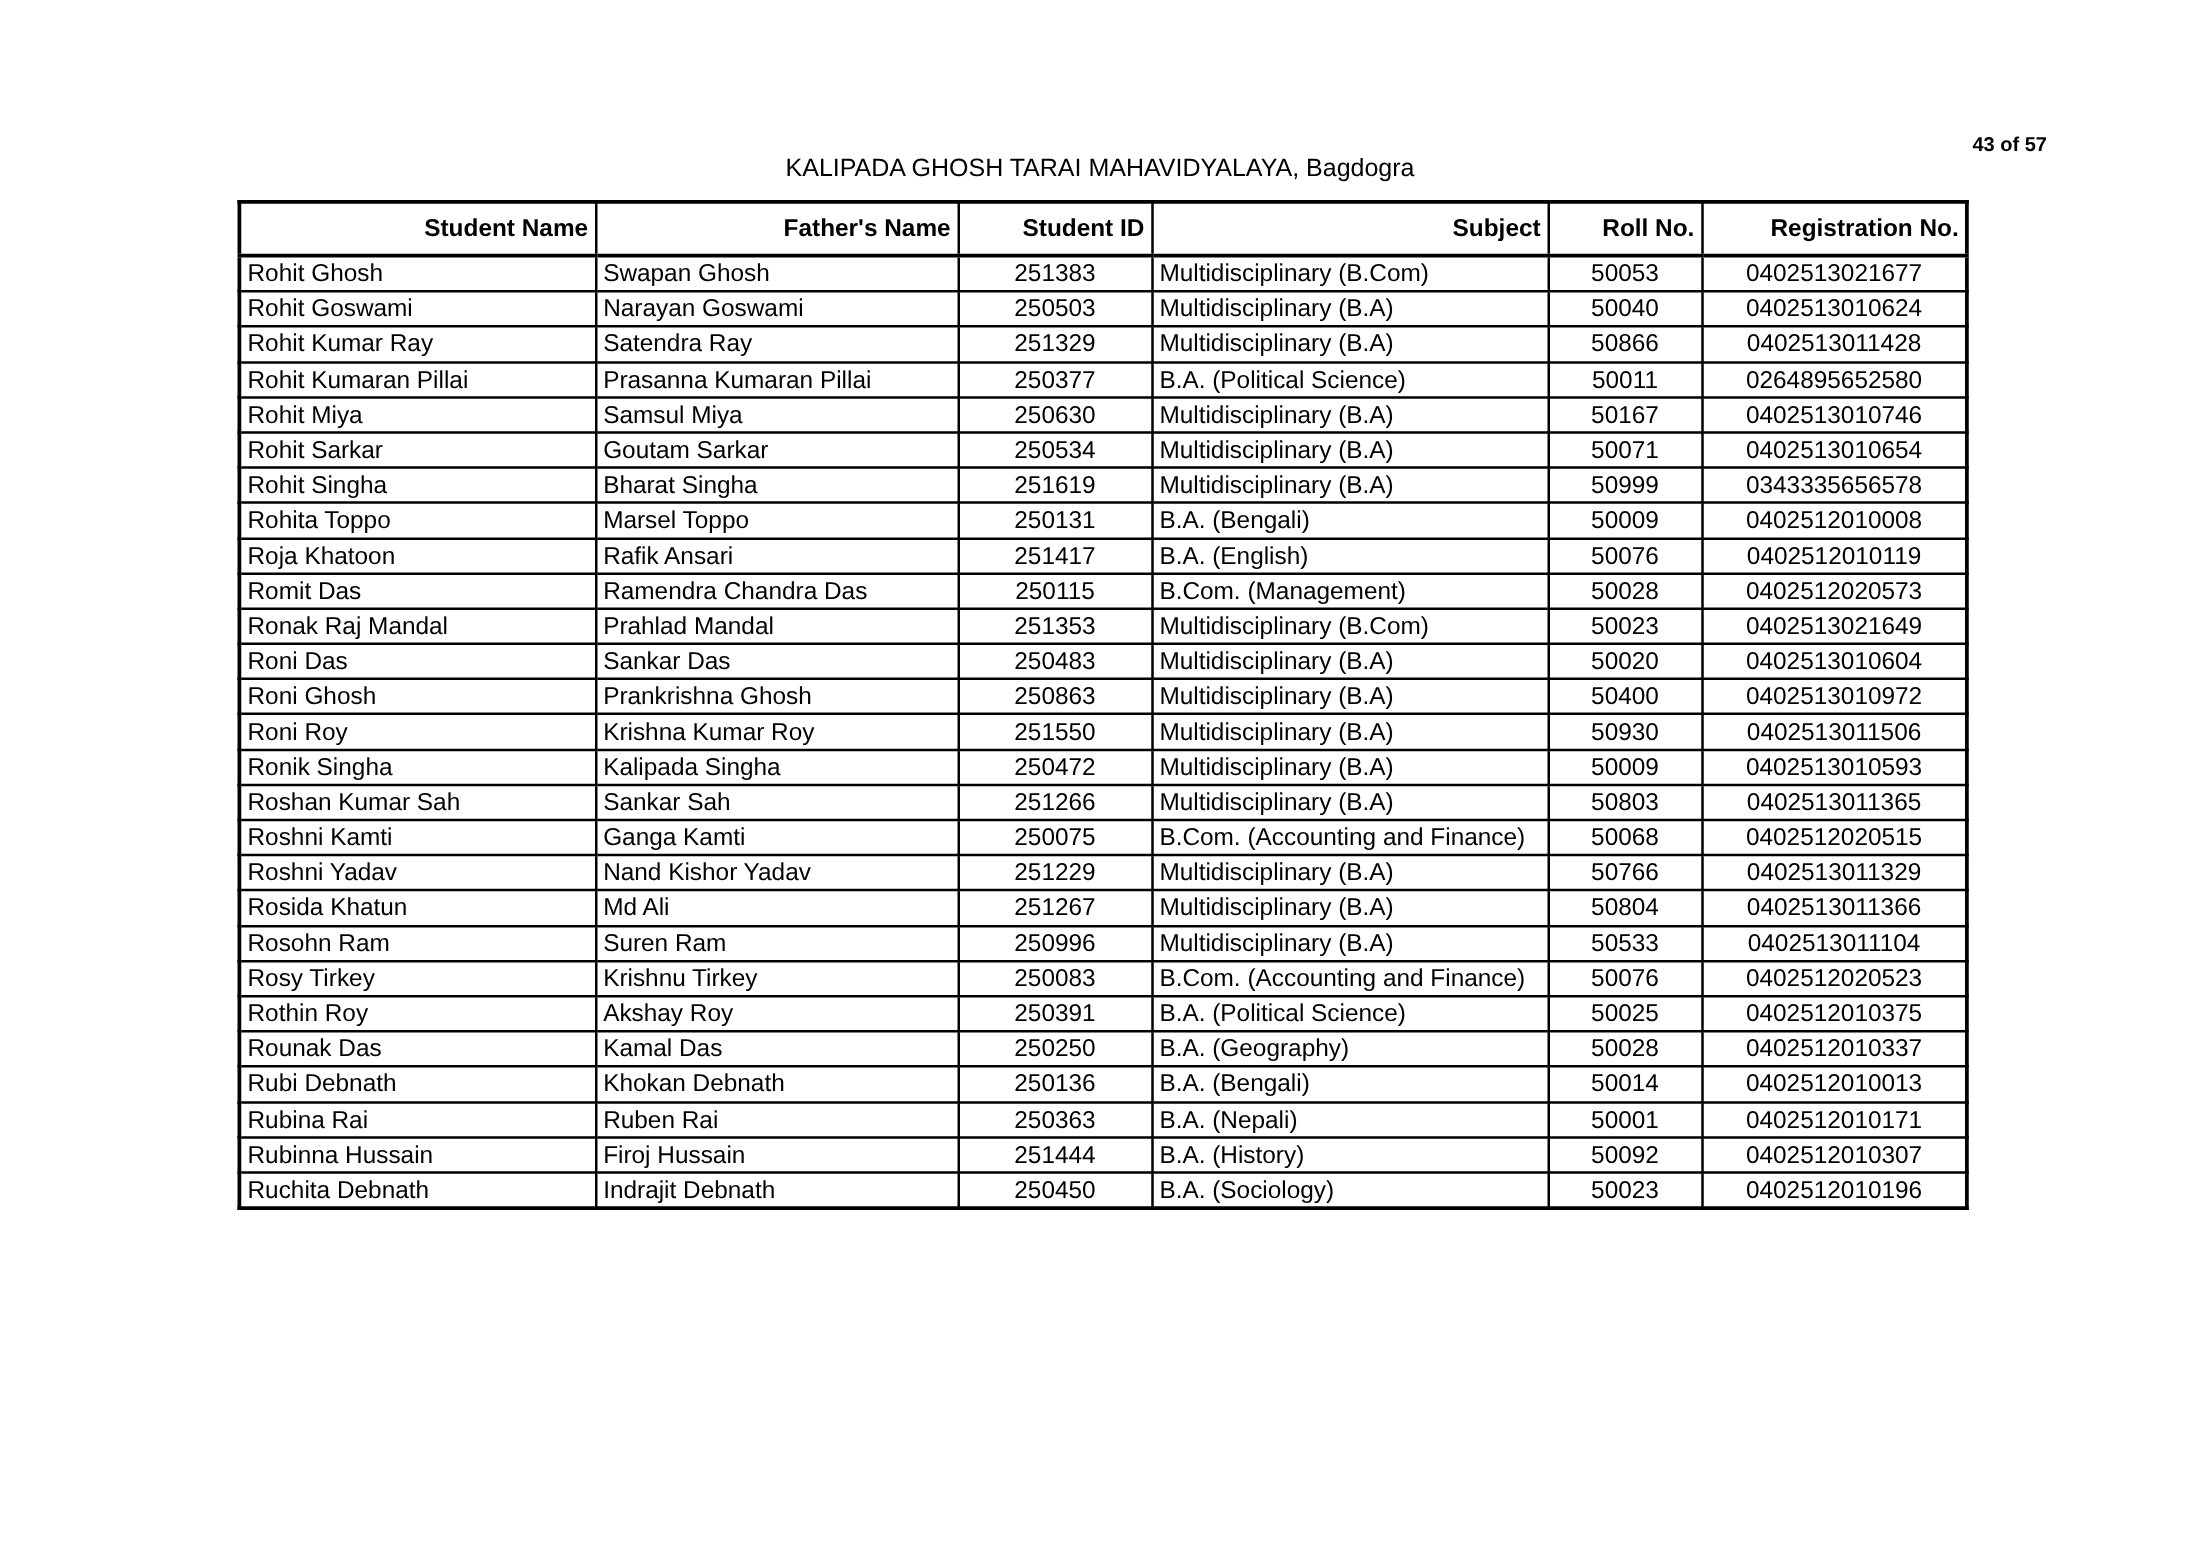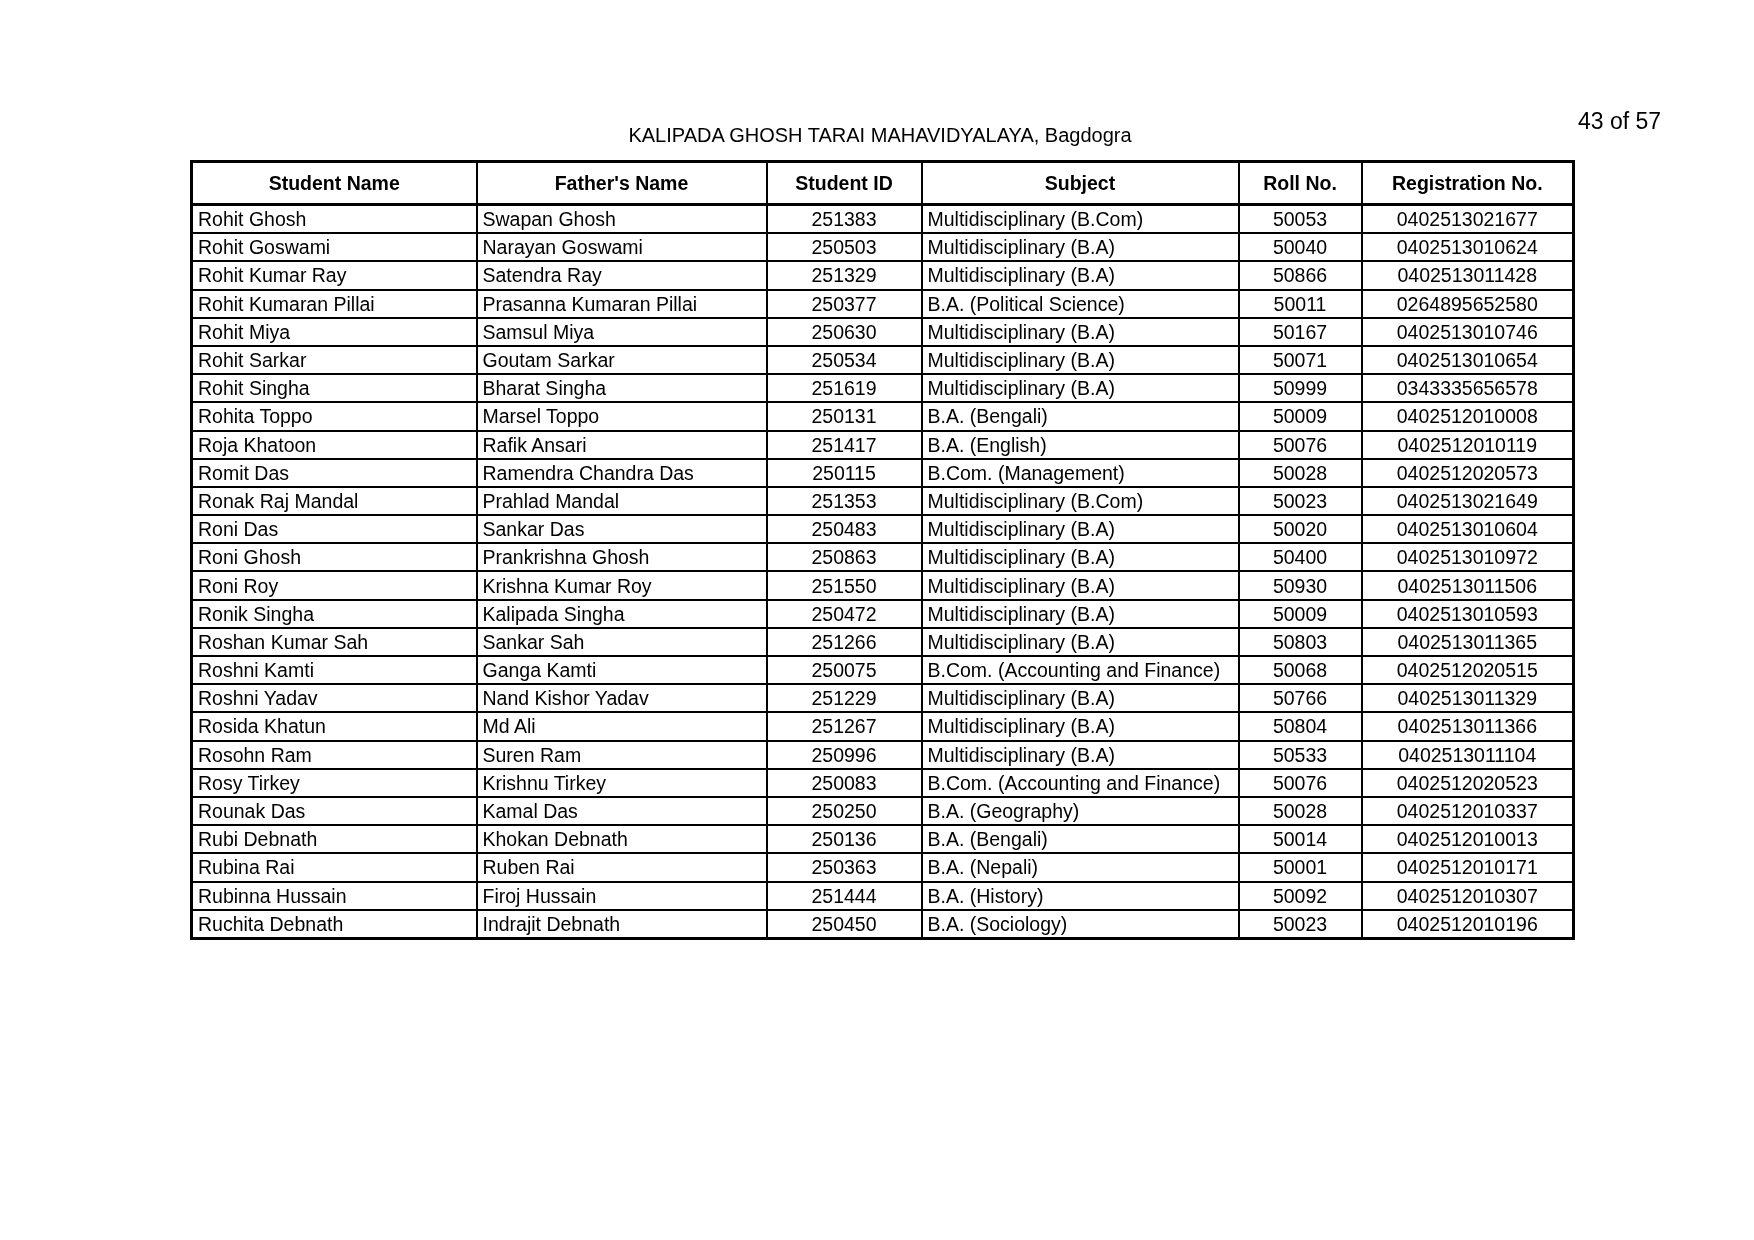--- a/index.html
+++ b/index.html
@@ -1,23 +1,23 @@
 <!DOCTYPE html>
 <html><head>
 <meta charset="utf-8">
 <style>
   html, body { margin: 0; padding: 0; background: #ffffff; }
   body { width: 1754px; height: 1240px; position: relative; overflow: hidden;
          font-family: "Liberation Sans", sans-serif; color: #000; }
-  .page-num { position: absolute; left: 1578px; top: 108px; font-size: 23px; font-weight: normal; }
+  .page-num { position: absolute; left: 1578px; top: 108px; font-size: 16px; font-weight: bold; }
   .title { position: absolute; left: 0; width: 1760px; top: 124px; text-align: center; font-size: 20px; }
   table { position: absolute; left: 190px; top: 160px; border-collapse: collapse;
           border: 3px solid #000; table-layout: fixed; }
   th, td { border: 2px solid #000; padding: 0 5px; white-space: nowrap; overflow: hidden; font-size: 19.5px; }
-  th { height: 40px; font-weight: bold; text-align: center; border-bottom: 3px solid #000; }
+  th { height: 40px; font-weight: bold; text-align: right; border-bottom: 3px solid #000; }
   td { height: 26.2px; line-height: 26px; }
   td.c { text-align: center; }
   col.c1 { width: 285px; } col.c2 { width: 290px; } col.c3 { width: 155px; }
   col.c4 { width: 317px; } col.c5 { width: 123px; } col.c6 { width: 212px; }
 </style>
 </head>
 <body>
 
 <div class="page-num">43 of 57</div>
 <div class="title">KALIPADA GHOSH TARAI MAHAVIDYALAYA, Bagdogra</div>
@@ -204,20 +204,28 @@
       </tr>
       <tr>
         <td>Rosy Tirkey</td>
         <td>Krishnu Tirkey</td>
         <td class="c">250083</td>
         <td>B.Com. (Accounting and Finance)</td>
         <td class="c">50076</td>
         <td class="c">0402512020523</td>
       </tr>
       <tr>
+        <td>Rothin Roy</td>
+        <td>Akshay  Roy</td>
+        <td class="c">250391</td>
+        <td>B.A. (Political Science)</td>
+        <td class="c">50025</td>
+        <td class="c">0402512010375</td>
+      </tr>
+      <tr>
         <td>Rounak Das</td>
         <td>Kamal Das</td>
         <td class="c">250250</td>
         <td>B.A. (Geography)</td>
         <td class="c">50028</td>
         <td class="c">0402512010337</td>
       </tr>
       <tr>
         <td>Rubi Debnath</td>
         <td>Khokan Debnath</td>

